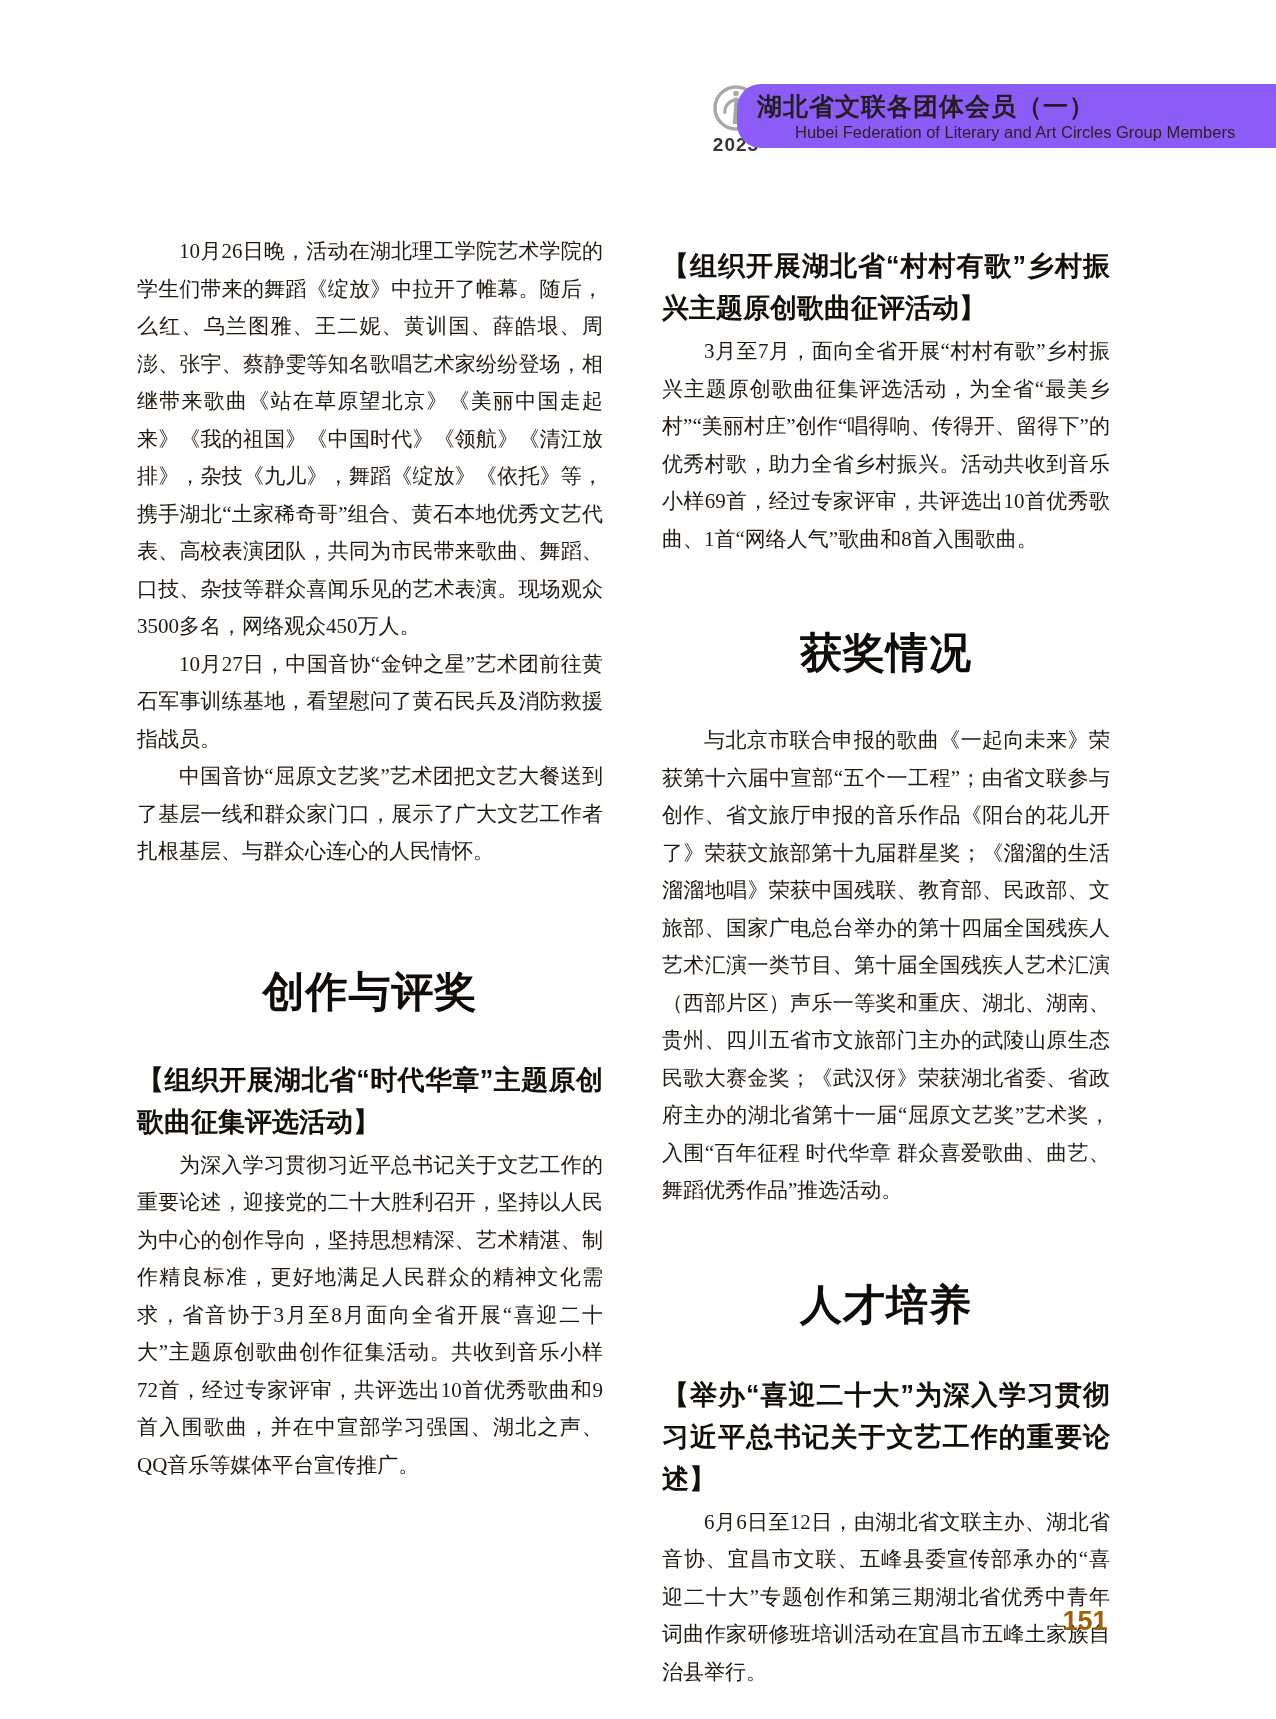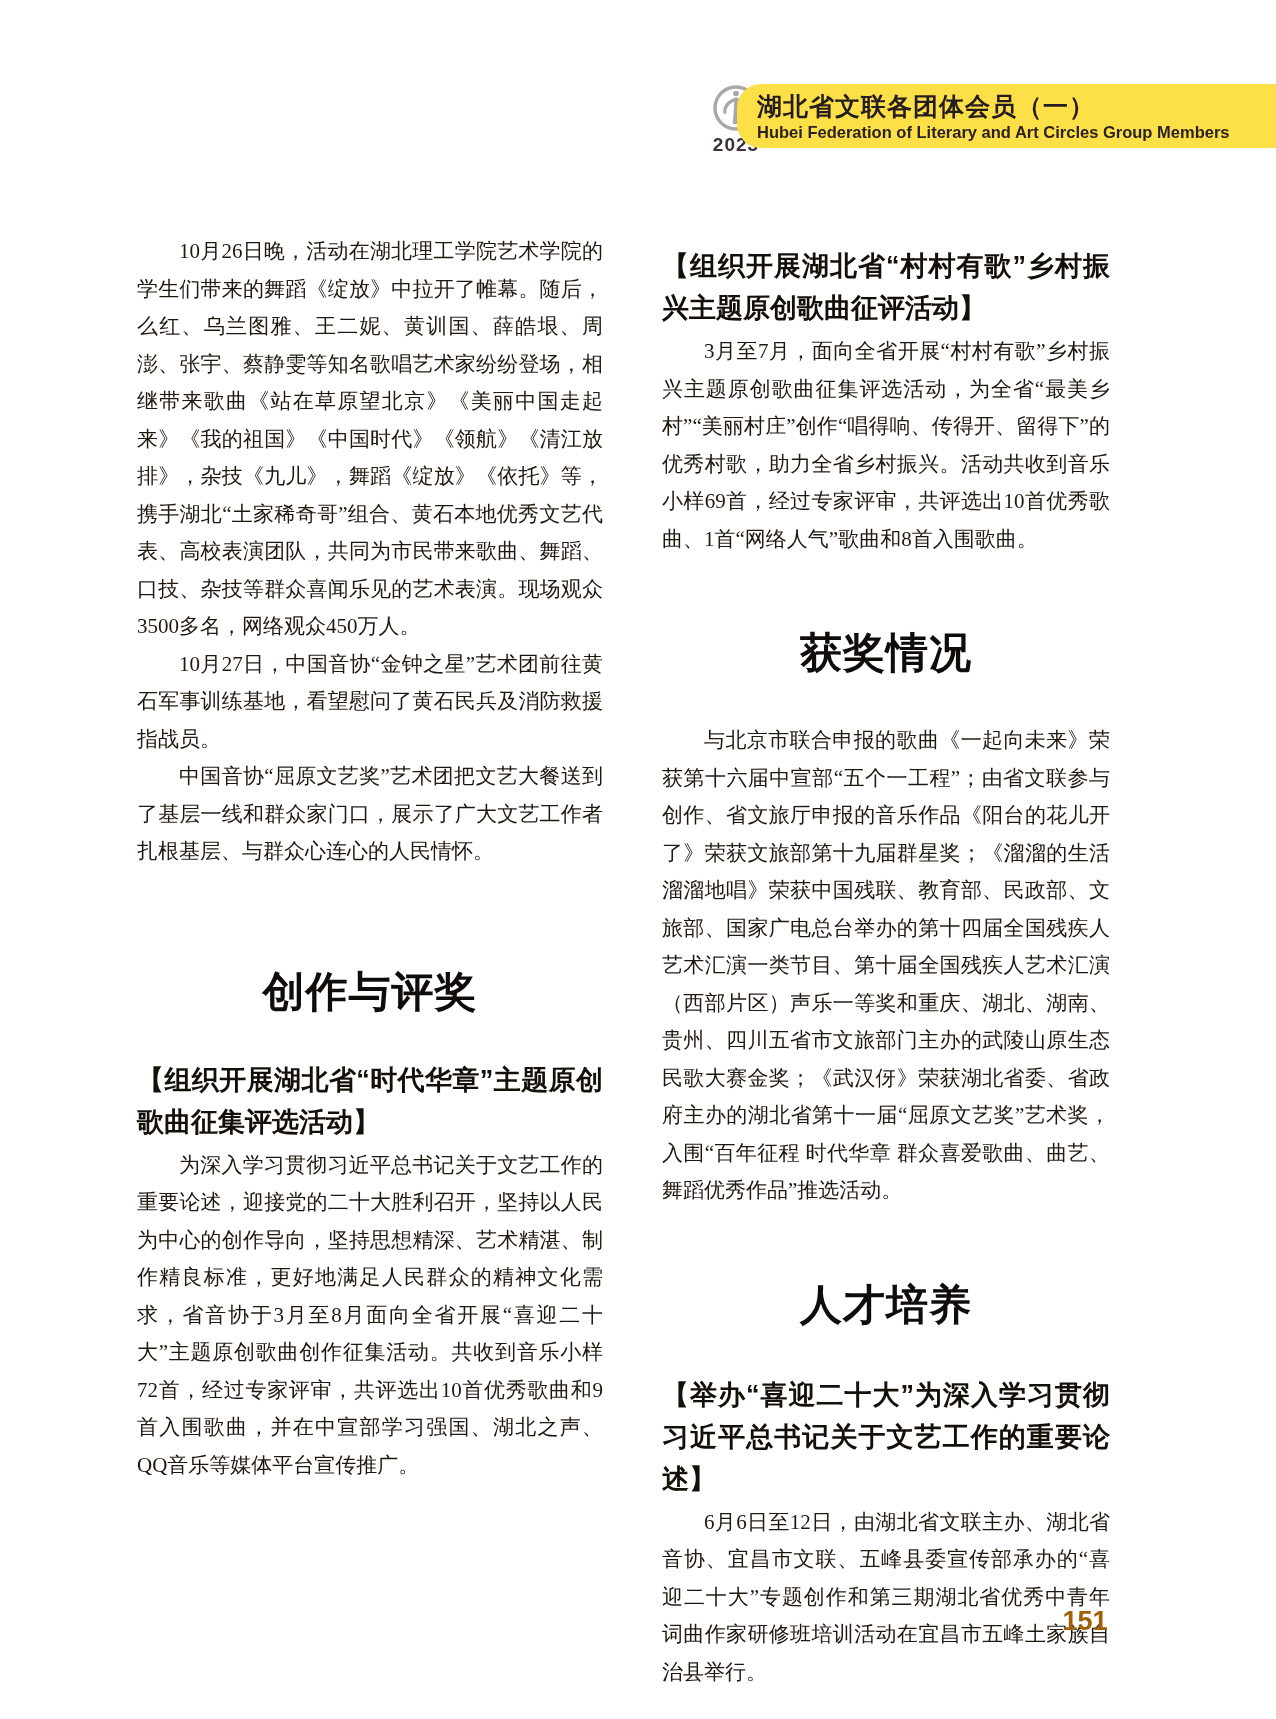--- a/index.html
+++ b/index.html
@@ -13,30 +13,30 @@
   }
   
   .logo-wrap { position:absolute; left:708px; top:84px; width:56px; text-align:center; }
   .logo-wrap svg { display:block; margin:0 auto; }
   .logo-year {
     font-family:"Liberation Sans","DejaVu Sans",sans-serif;
     font-weight:bold; font-size:19px; color:#3a3234; margin-top:2px; letter-spacing:1px;
   }
   .header-banner {
     position:absolute; left:737px; top:84px; right:0; height:64px;
-    background:#fde047; border-radius:24px 0 0 24px;
+    background:#8b5cf6; border-radius:24px 0 0 24px;
     box-sizing:border-box; padding:8px 0 0 20px;
   }
   .banner-cn {
     font-family:"Liberation Sans","DejaVu Sans",sans-serif;
     font-weight:bold; font-size:25px; color:#241c1e; letter-spacing:1px; line-height:28px;
   }
   .banner-en {
     font-family:"Liberation Sans","DejaVu Sans",sans-serif;
-    font-weight:bold; font-size:16.5px; color:#2a2224; line-height:20px; margin-top:2px;
+    font-weight:normal; font-size:16.5px; color:#2a2224; line-height:20px; margin-top:2px;margin-left:38px;
   }
   
   .col { position:absolute; top:233px; }
   .col-left  { left:137px; width:466px; }
   .col-right { left:662px; width:448px; }
   p.body {
     margin:0; font-size:21px; line-height:37.5px;
     text-align:justify; text-indent:2em; color:#20180f;
   }
   p.body.no-indent { text-indent:0; }

